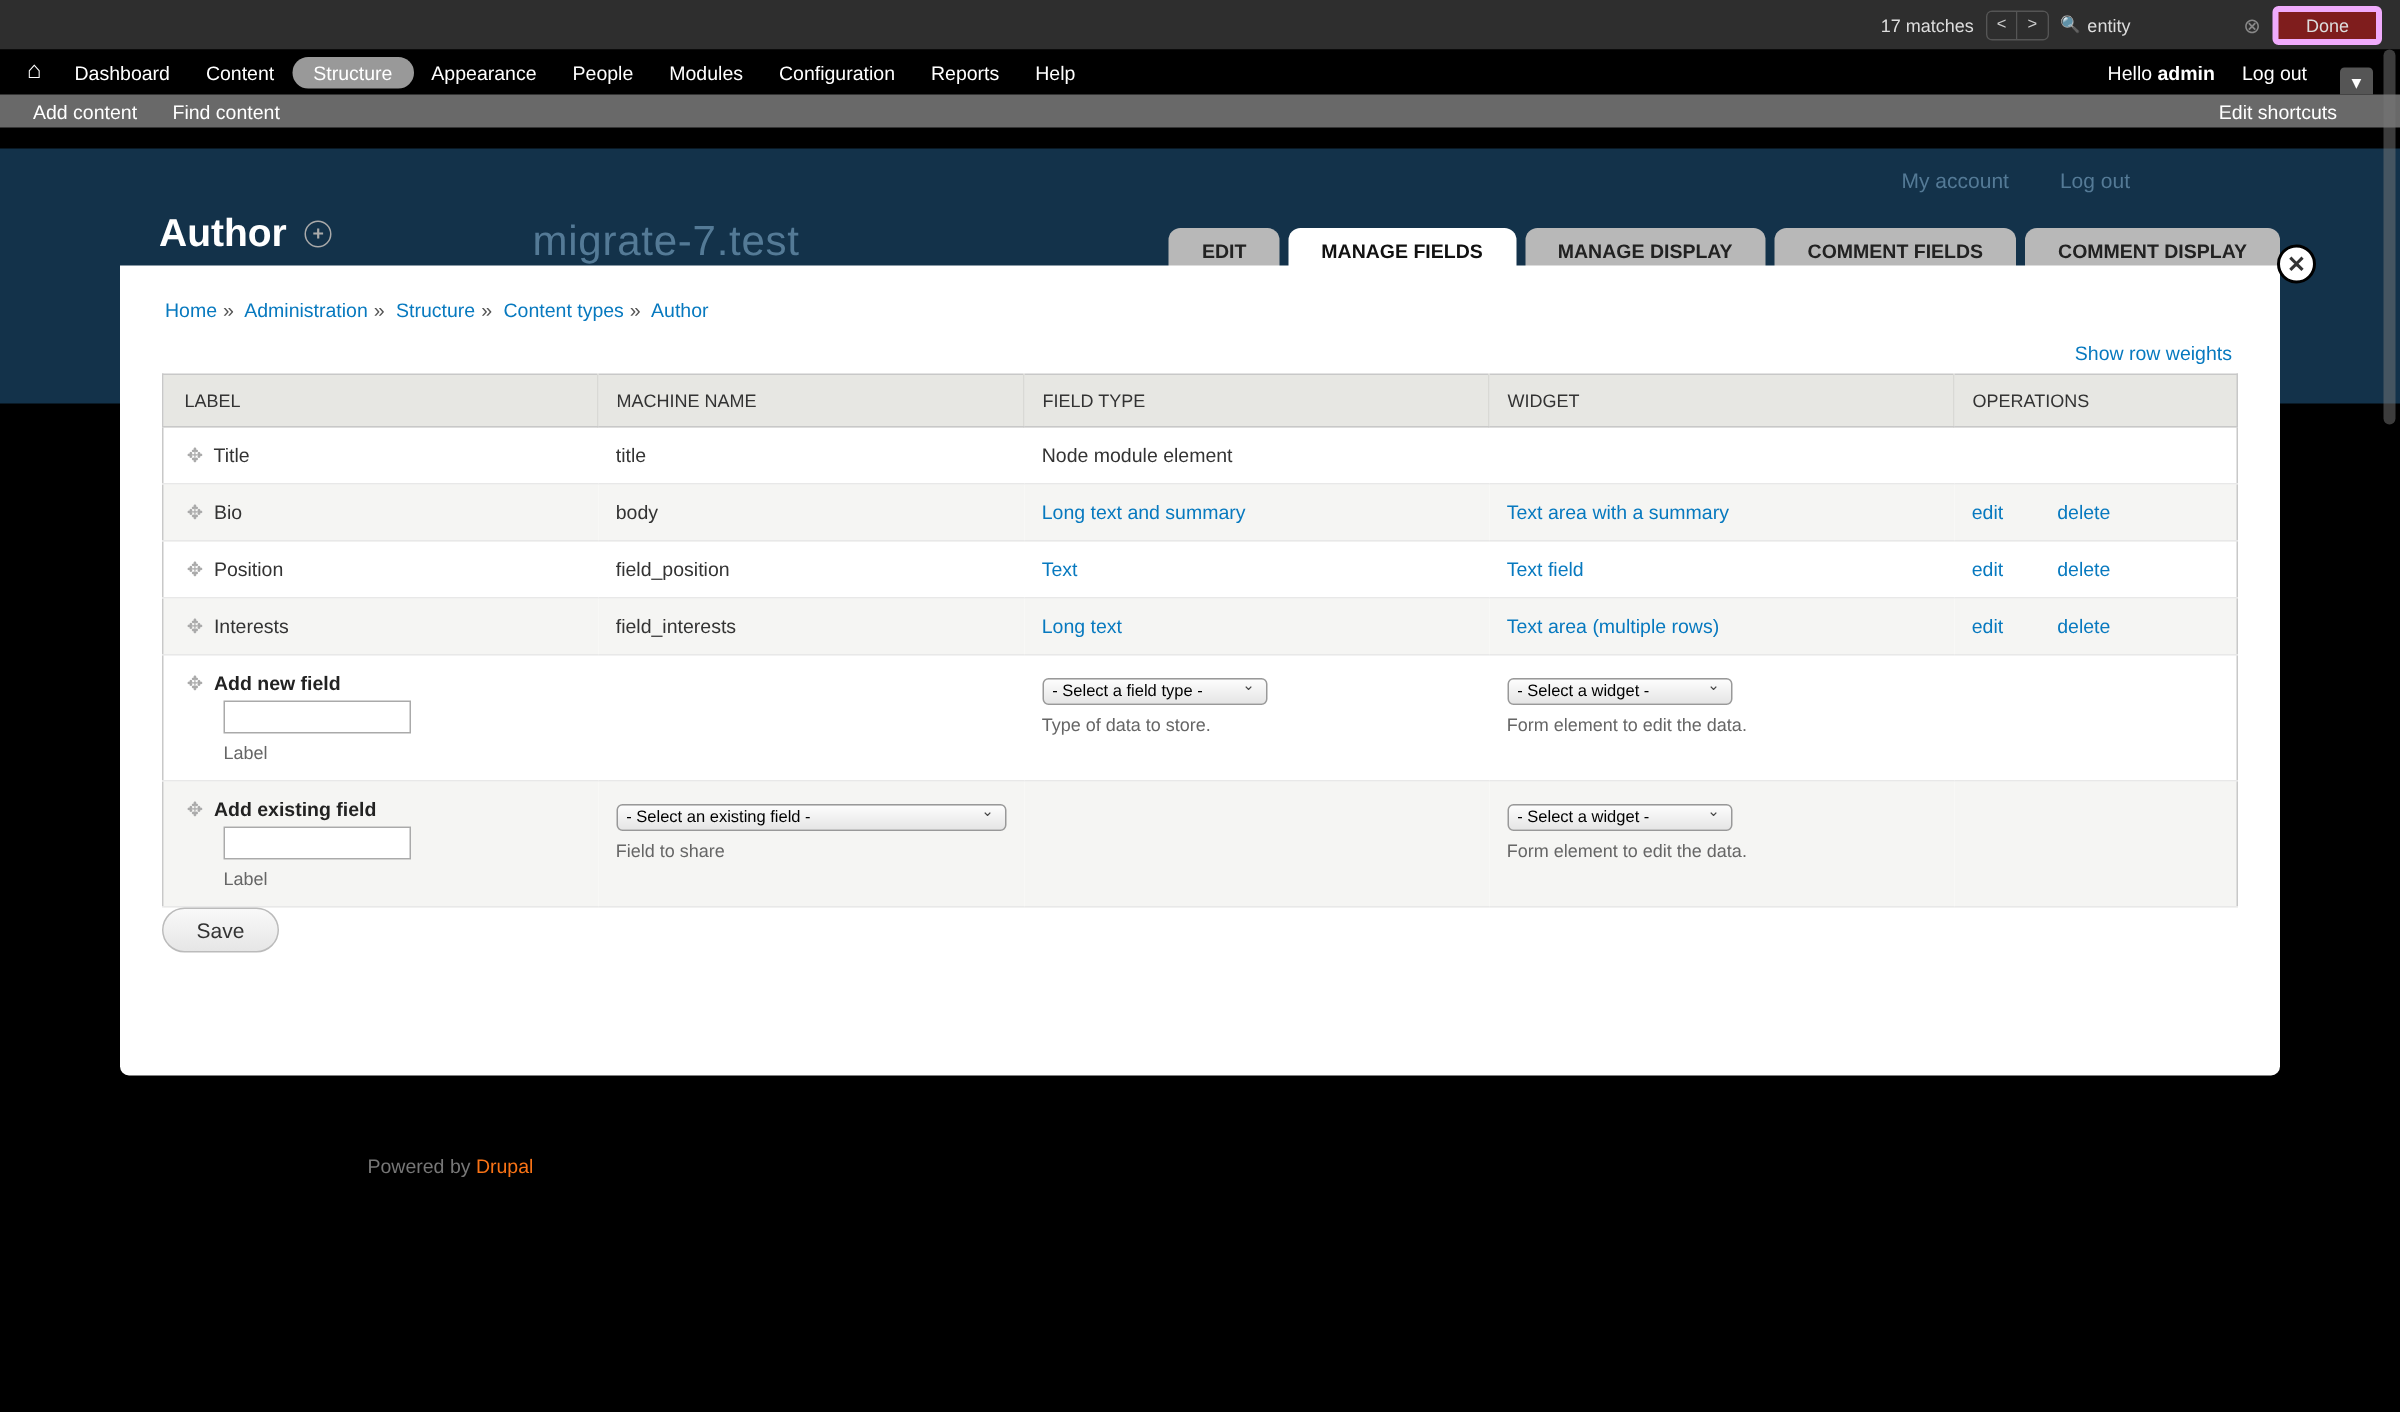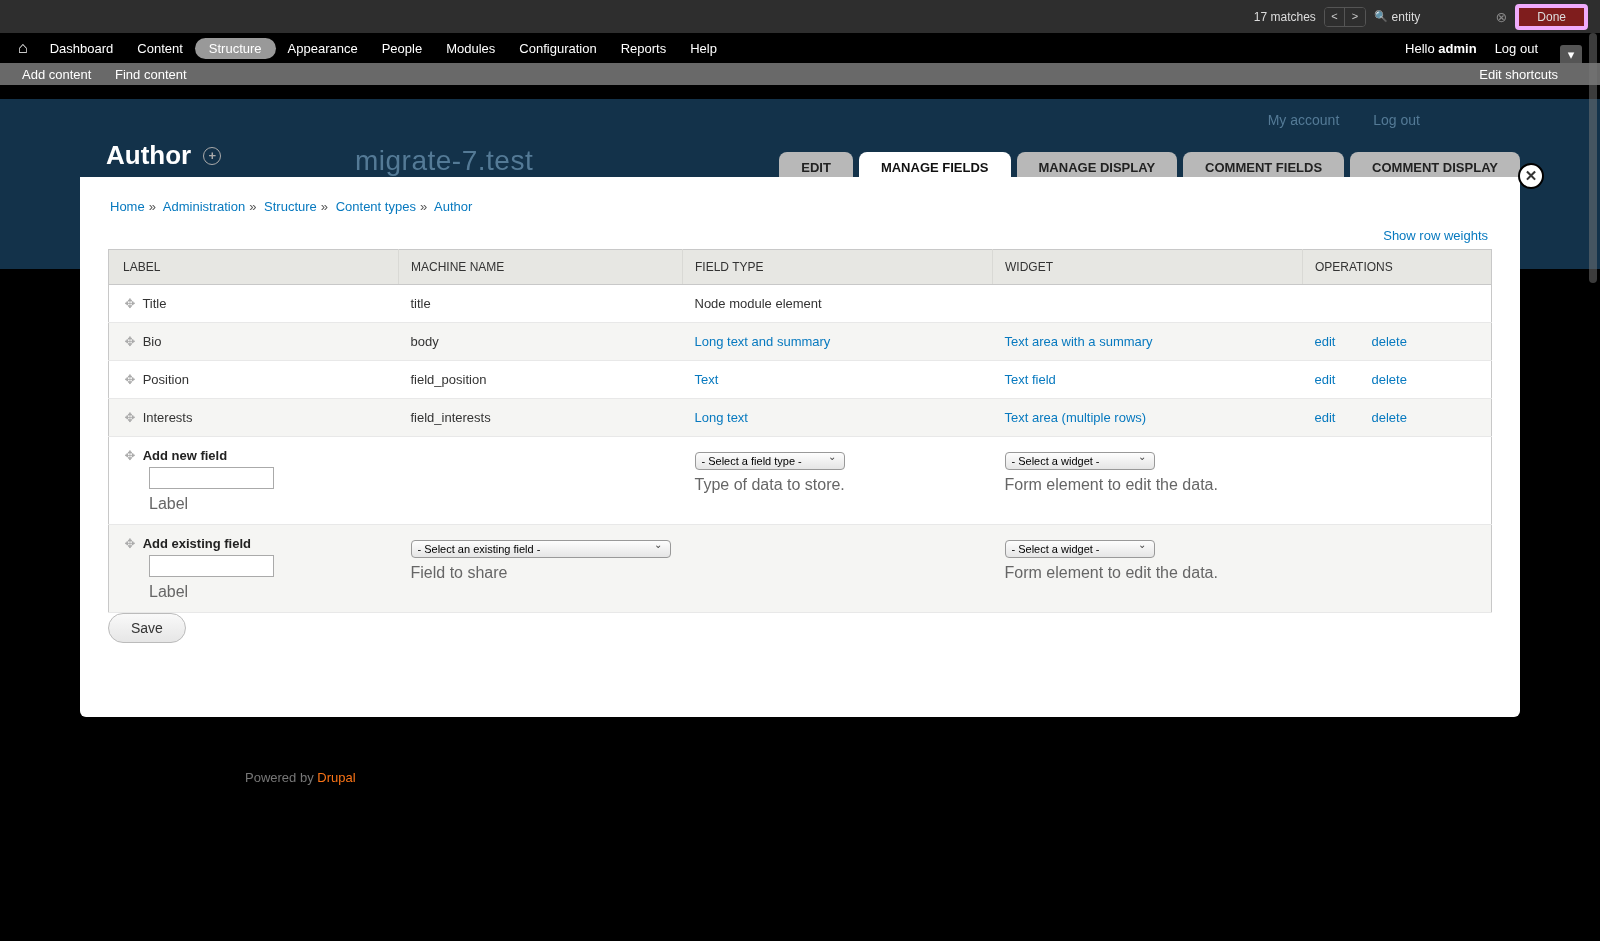--- a/index.html
+++ b/index.html
@@ -71,21 +71,21 @@
 .col-type { width: 310px; }
 .col-widget { width: 310px; }
 .link { color: #0779bf; text-decoration: none; }
 .ops a { margin-right: 36px; }
 .section-title { font-weight: bold; color: #222; }
 .subrow input[type=text] { width: 125px; border: 1px solid #aaa; padding: 3px 4px; font-size: 12px; margin-top: 4px; margin-bottom: 6px; }
 .subrow select { font-size: 11px; padding: 2px 20px 2px 6px; border: 1px solid #999; border-radius: 4px; background: linear-gradient(#fdfdfd,#e5e5e5); appearance: none; position: relative; margin-top: 4px; margin-bottom: 6px; min-width: 150px;}
 .select-wrap { position: relative; display: inline-block; }
 .select-wrap::after { content: "⌄"; position: absolute; right: 8px; top: 3px; font-size: 10px; color: #444; pointer-events: none; }
 .select-wrap.wide select { min-width: 260px; }
-.help { color: #666; font-size: 16px; display: block;}
+.help { color: #666; font-size: 12px; display: block;}
 
 .save-btn { background: linear-gradient(#f9f9f9,#e6e6e6); border: 1px solid #bbb; border-radius: 16px; padding: 6px 22px; font-size: 14px; cursor: pointer; color: #333; }
 
 
 .mac-scroll { position: absolute; background: rgba(120,120,120,.5); border-radius: 4px; }
 .scroll-v { right: 3px; top: 33px; width: 8px; height: 250px; }
 </style>
 </head>
 <body>
 

